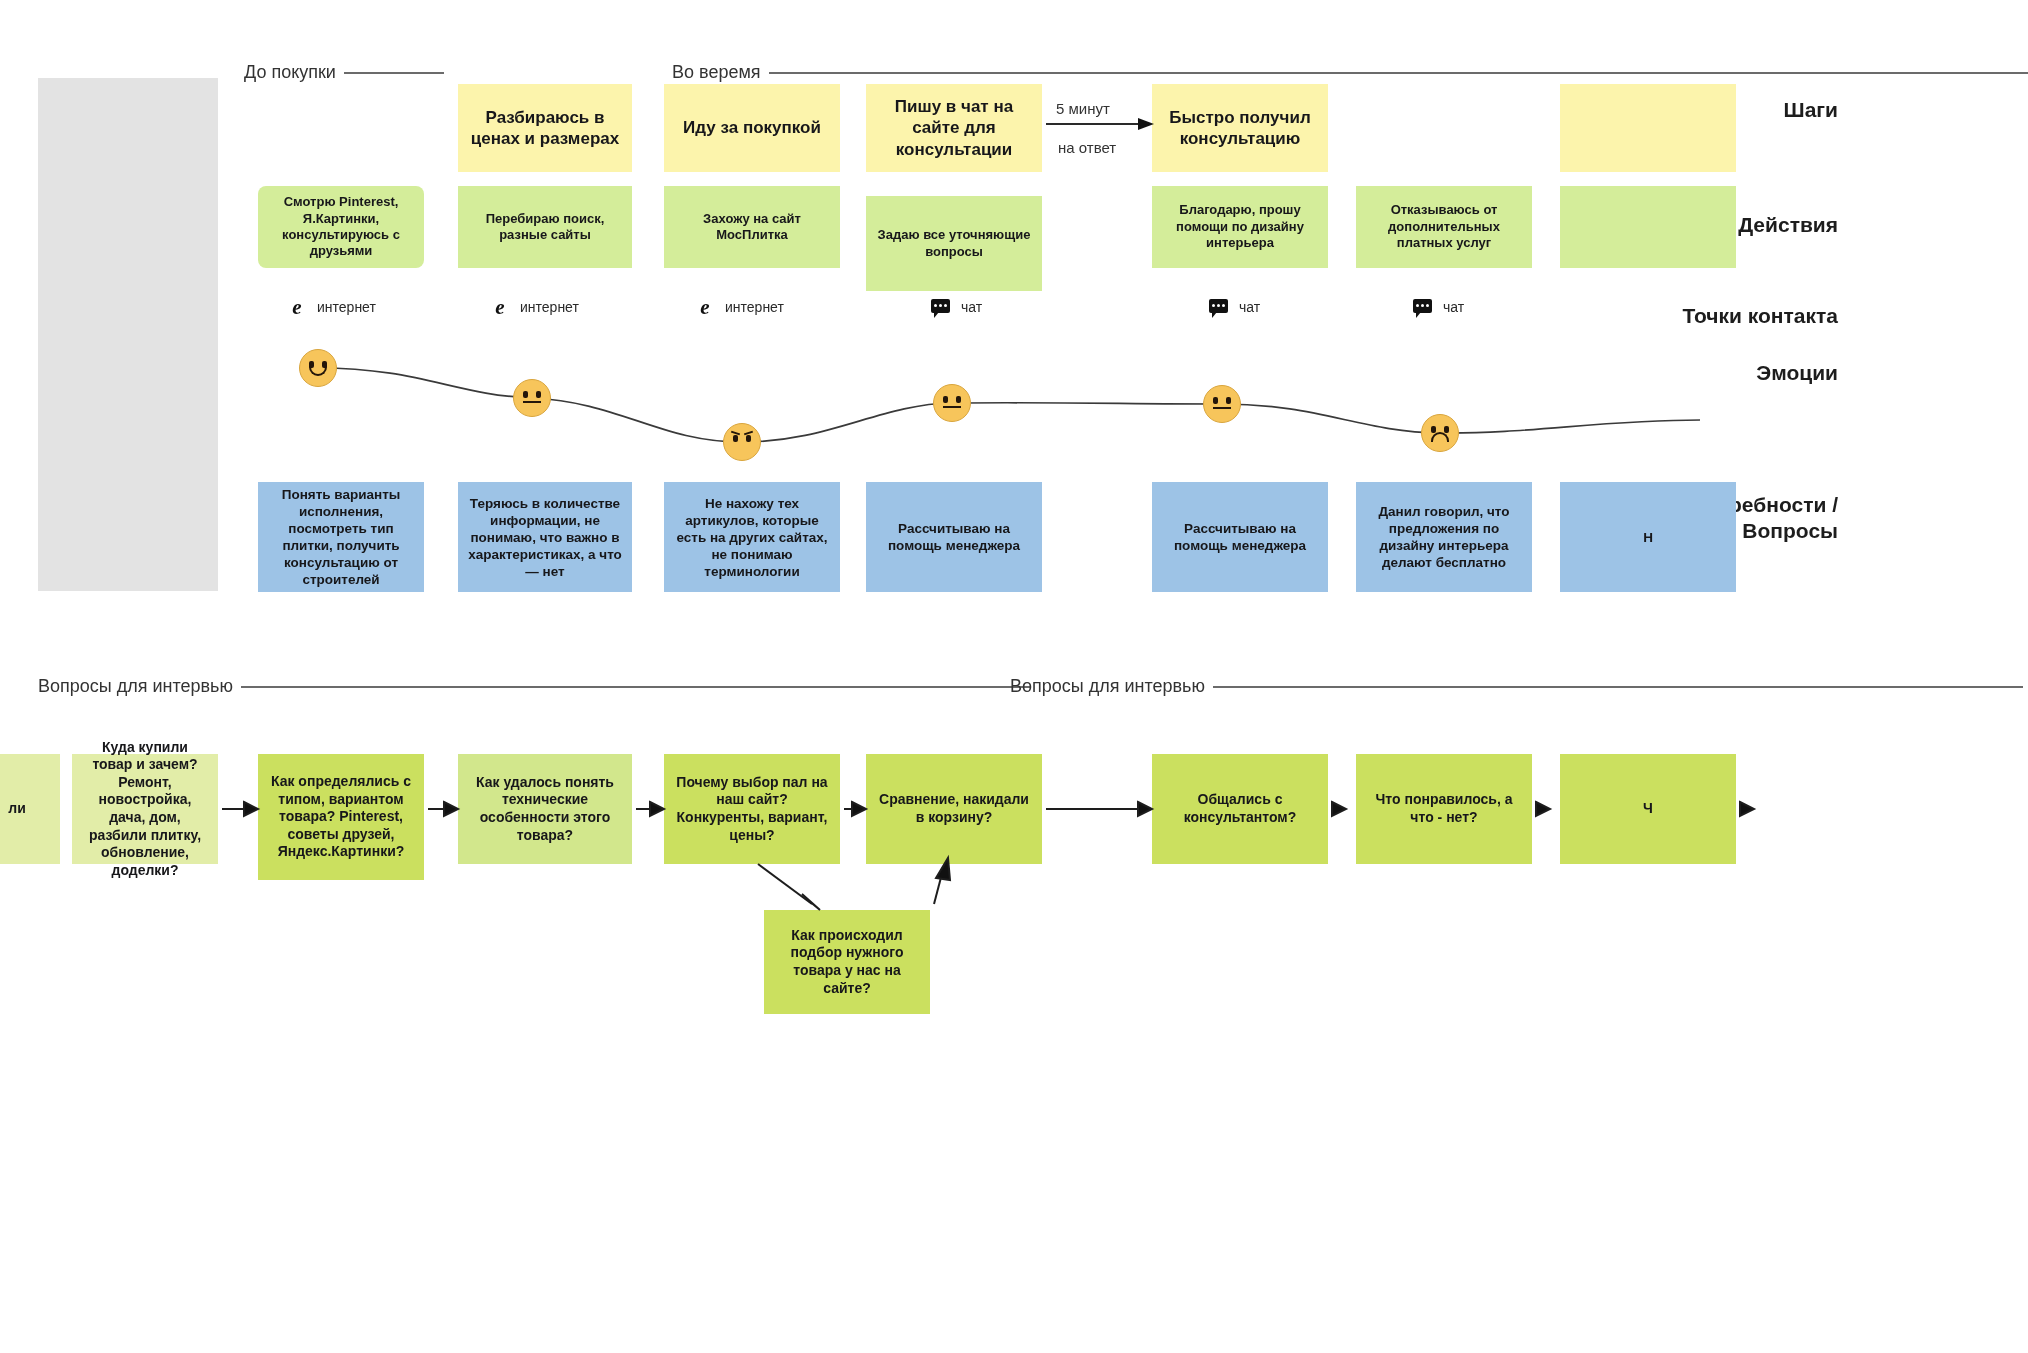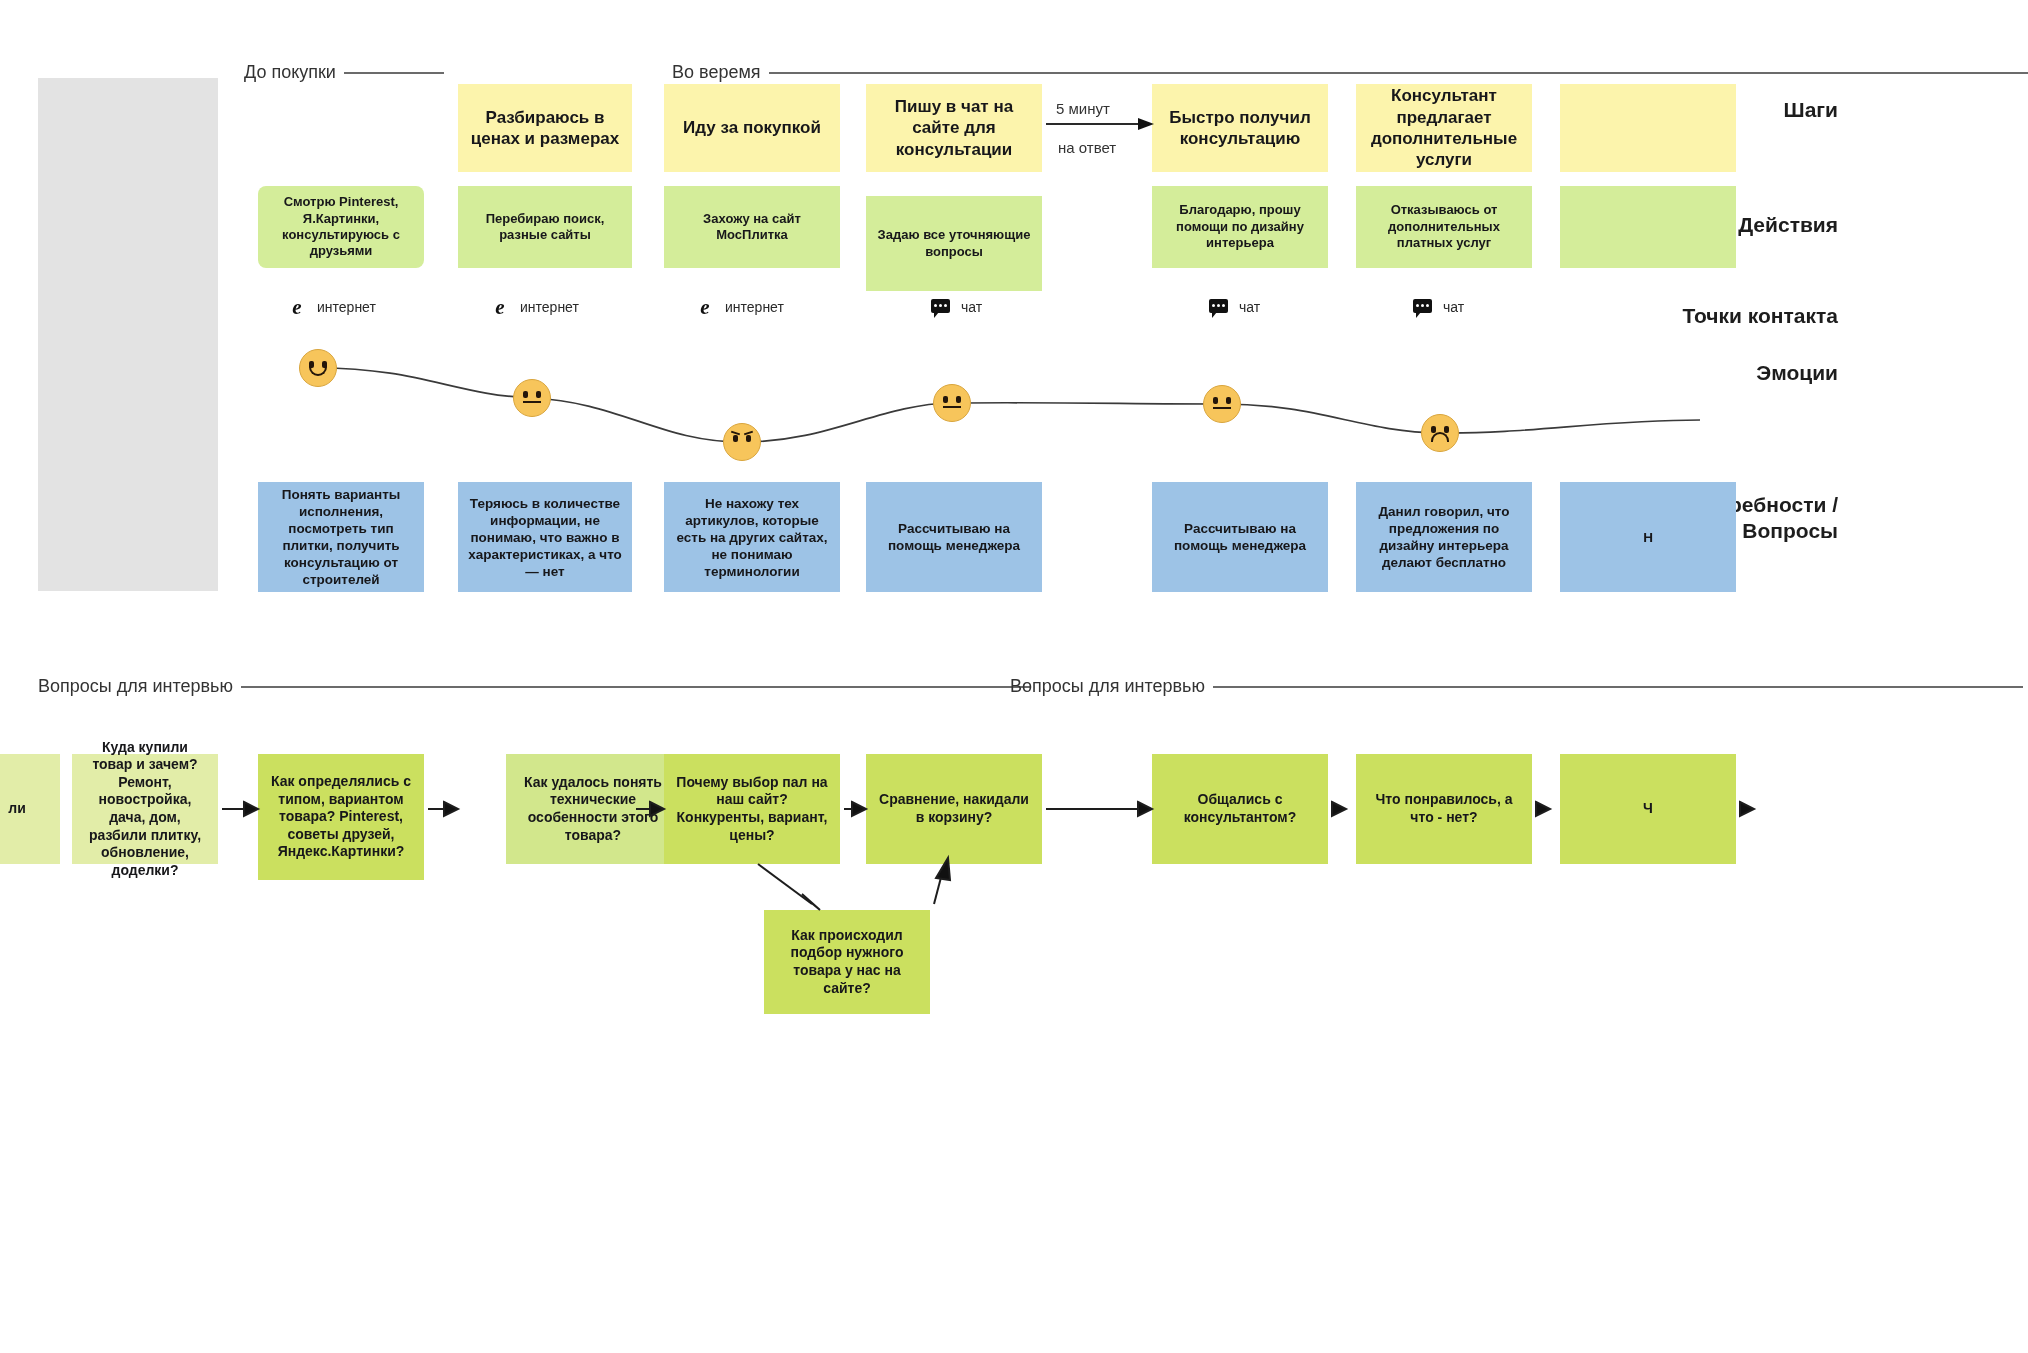--- a/index.html
+++ b/index.html
@@ -215,21 +215,20 @@
   </div>
   <div class="phase" style="left:672px; top:62px;">
     <span>Во веремя</span>
     <span class="rule" style="width:1340px;"></span>
   </div>
 
   <div class="card step" style="left:458px;  top:84px;  width:174px; height:88px;">Разбираюсь в ценах и размерах</div>
   <div class="card step" style="left:664px;  top:84px;  width:176px; height:88px;text-align:center;">Иду за покупкой</div>
   <div class="card step" style="left:866px;  top:84px;  width:176px; height:88px;">Пишу в чат на сайте для консультации</div>
   <div class="card step" style="left:1152px; top:84px;  width:176px; height:88px;">Быстро получил консультацию</div>
-  <div class="card step" style="left:1356px; top:84px;  width:176px; height:88px;">Консультант предлагает дополнительные услуги</div>
   <div class="card step" style="left:1560px; top:84px;  width:176px; height:88px;"></div>
 
   <div class="annot" style="left:1056px; top:100px;">5 минут</div>
   <div class="annot" style="left:1058px; top:139px;">на ответ</div>
   <svg style="position:absolute; left:1046px; top:116px;" width="112" height="16">
     <line x1="0" y1="8" x2="92" y2="8" stroke="#2a2a2a" stroke-width="1.8"></line>
     <polygon points="92,2 108,8 92,14" fill="#111111"></polygon>
   </svg>
 
   <div class="card action" style="left:258px;  top:186px; width:166px; height:82px;border-radius:8px;">Смотрю Pinterest, Я.Картинки, консультируюсь с друзьями</div>
@@ -330,21 +329,21 @@
     <span class="rule" style="width:790px;"></span>
   </div>
   <div class="phase" style="left:1010px; top:676px;">
     <span>Вопросы для интервью</span>
     <span class="rule" style="width:810px;"></span>
   </div>
 
   <div class="card qa alt" style="left:-26px;  top:754px; width:86px;  height:110px;">ли</div>
   <div class="card qa alt" style="left:72px;   top:754px; width:146px; height:110px;">Куда купили товар и зачем? Ремонт, новостройка, дача, дом, разбили плитку, обновление, доделки?</div>
   <div class="card qa dark" style="left:258px;  top:754px; width:166px; height:126px;">Как определялись с типом, вариантом товара? Pinterest, советы друзей, Яндекс.Картинки?</div>
-  <div class="card qa" style="left:458px;  top:754px; width:174px; height:110px;margin-left:48px;">Как удалось понять технические особенности этого товара?</div>
+  <div class="card qa" style="left:458px;  top:754px; width:174px; height:110px;">Как удалось понять технические особенности этого товара?</div>
   <div class="card qa dark" style="left:664px;  top:754px; width:176px; height:110px;">Почему выбор пал на наш сайт? Конкуренты, вариант, цены?</div>
   <div class="card qa dark" style="left:866px;  top:754px; width:176px; height:110px;">Сравнение, накидали в корзину?</div>
   <div class="card qa dark" style="left:1152px; top:754px; width:176px; height:110px;">Общались с консультантом?</div>
   <div class="card qa dark" style="left:1356px; top:754px; width:176px; height:110px;">Что понравилось, а что - нет?</div>
   <div class="card qa dark" style="left:1560px; top:754px; width:176px; height:110px;">Ч</div>
 
   <div class="card qa dark" style="left:764px; top:910px; width:166px; height:104px;">Как происходил подбор нужного товара у нас на сайте?</div>
 
   <svg style="position:absolute; left:0; top:0;" width="2028" height="1353">
     <g stroke="#1d1d1d" stroke-width="2" fill="#111111">

